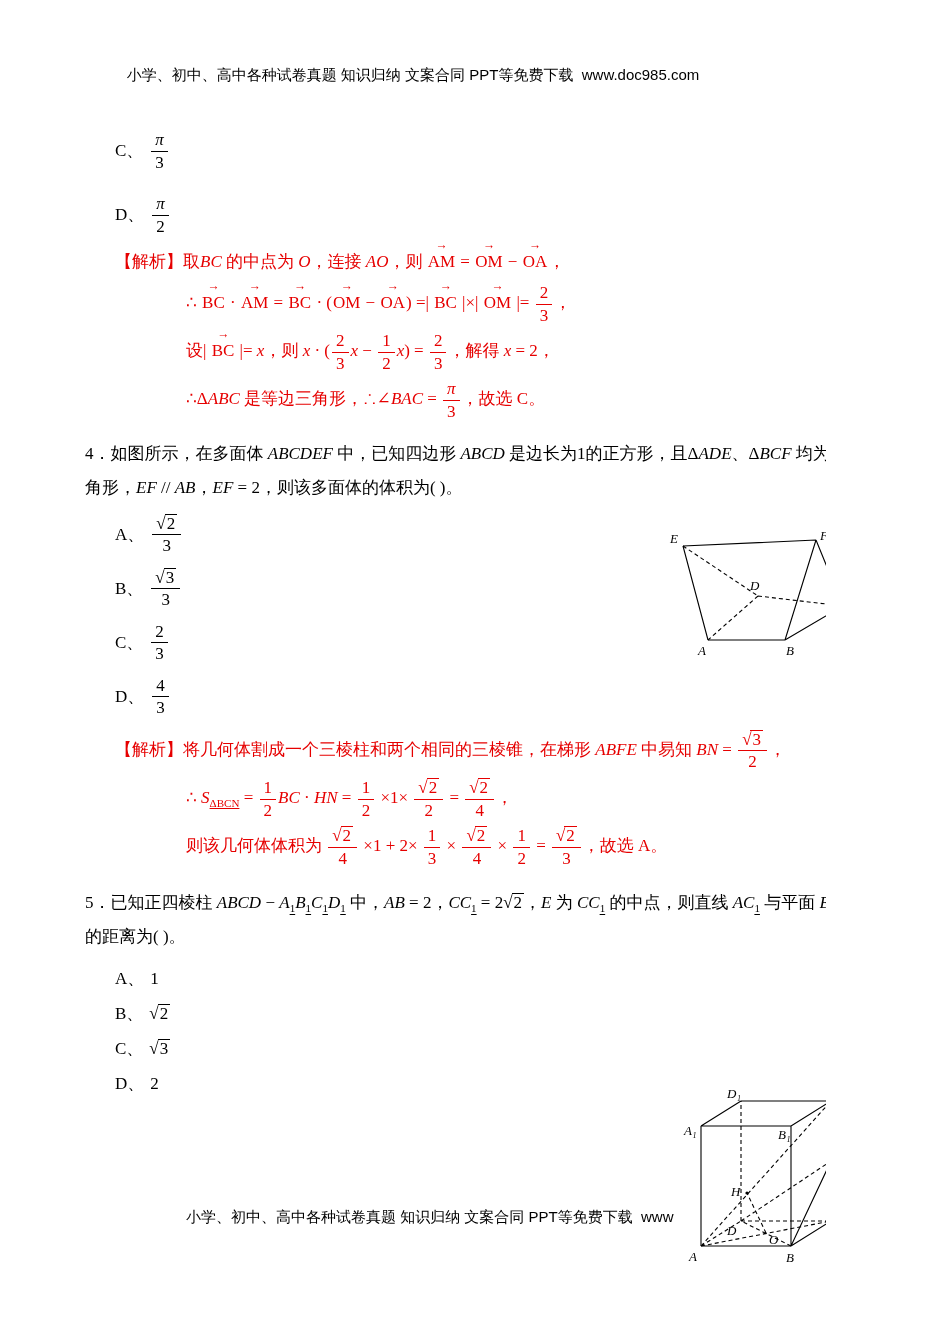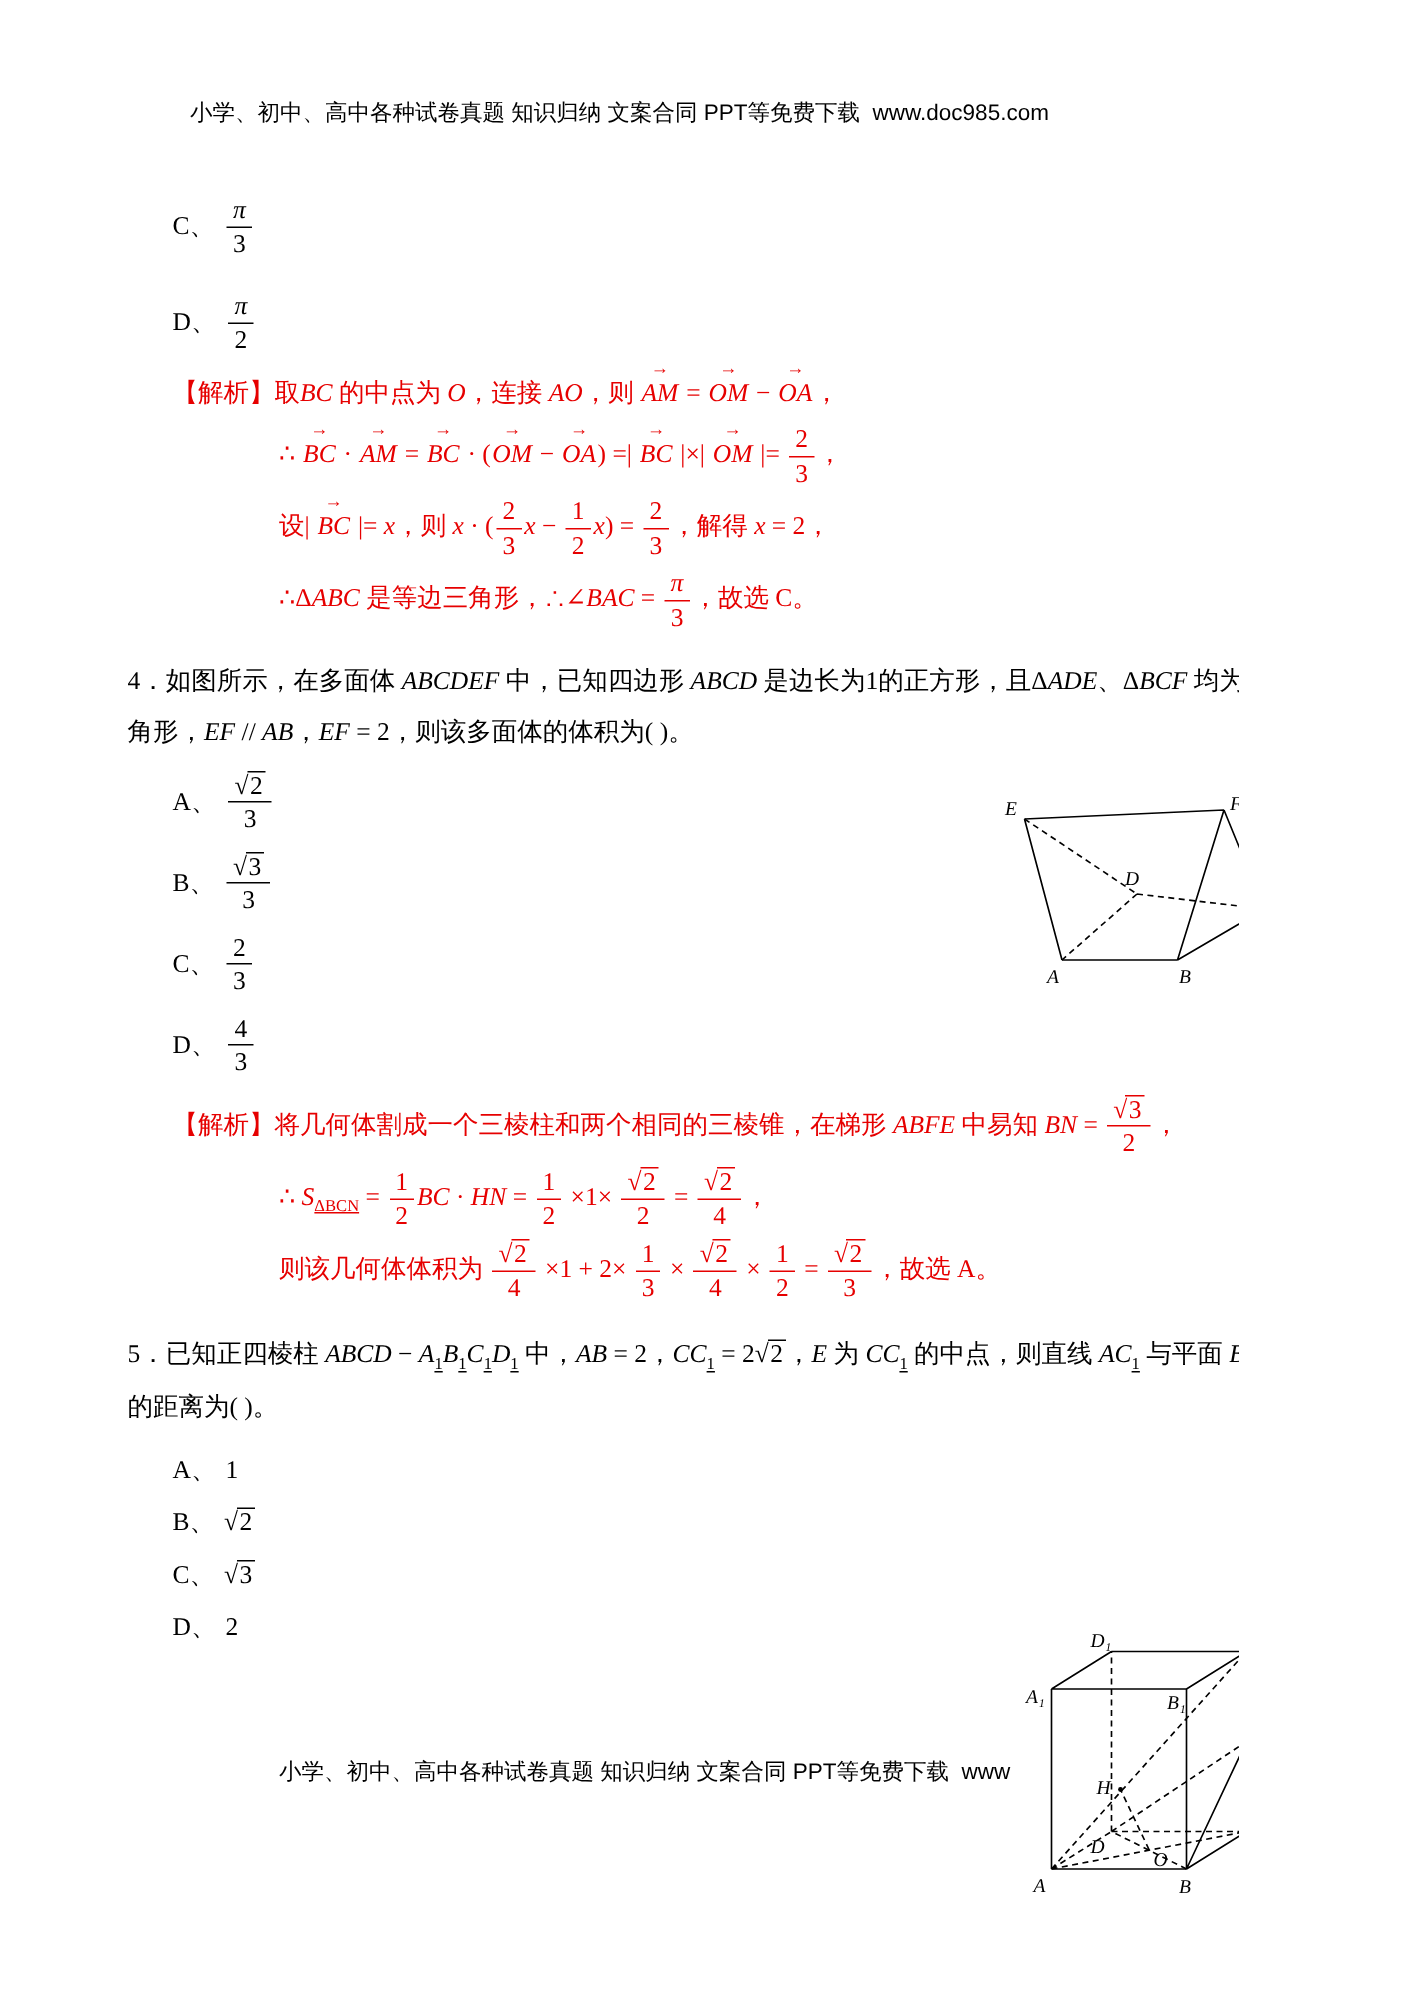--- a/index.html
+++ b/index.html
@@ -9,21 +9,21 @@
     font-family:"Liberation Serif","DejaVu Serif",serif;
     color:#000;
   }
   .page { position:relative; width:826px; height:1344px; background:#fff; overflow:hidden; }
 
   .header, .footer {
     position:absolute; font-size:15px; white-space:pre;
     font-family:"Liberation Sans","DejaVu Sans",sans-serif;
   }
   .header { top:66px; left:0; width:100%; text-align:center; }
-  .footer { top:1172px; left:186px; }
+  .footer { top:1208px; left:186px; }
 
   .content { position:absolute; top:128px; left:0; width:950px; }
 
   .line { font-size:17px; line-height:1.6; padding-left:115px; }
   .line.q { padding-left:85px; padding-right:85px; line-height:1.95; }
   .line.cont { padding-left:186px; }
   .red { color:var(--red,#e60000); }
 
   .opt { display:flex; align-items:center; min-height:46px; }
   .opt.small { min-height:31px; }
@@ -36,21 +36,21 @@
   
   .mi { font-style:italic; }
   sub { font-size:0.65em;text-decoration:underline; }
   .frac { display:inline-block; vertical-align:middle; text-align:center; margin:0 2px; line-height:1.15; }
   .frac .num { display:block; padding:0 4px 1px; border-bottom:1px solid currentColor; }
   .frac .den { display:block; padding:1px 4px 0; }
   .sqrt { display:inline-block; white-space:nowrap; line-height:1.1; }
   .sqrt .sym { display:inline-block; }
   .sqrt .rad { display:inline-block; border-top:1px solid currentColor; padding:0 2px; margin-left:-1px; }
   .vec { display:inline-block; position:relative; margin:0 1px; }
-  .vec .vmi { font-style:italic; }
+  .vec .vmi { }
   .vec .arrow { position:absolute; left:0; right:0; top:-0.72em; text-align:center; font-size:0.72em; font-style:normal; line-height:1; }
 
   
   .fig1 { position:absolute; left:658px; top:528px; width:207px; height:130px; }
   .fig2 { position:absolute; left:683px; top:1086px; width:195px; height:185px; }
   .flabel { font-family:"Liberation Serif","DejaVu Serif",serif; font-style:italic; font-size:13px; fill:#000; }
 </style>
 </head>
 <body>
 

